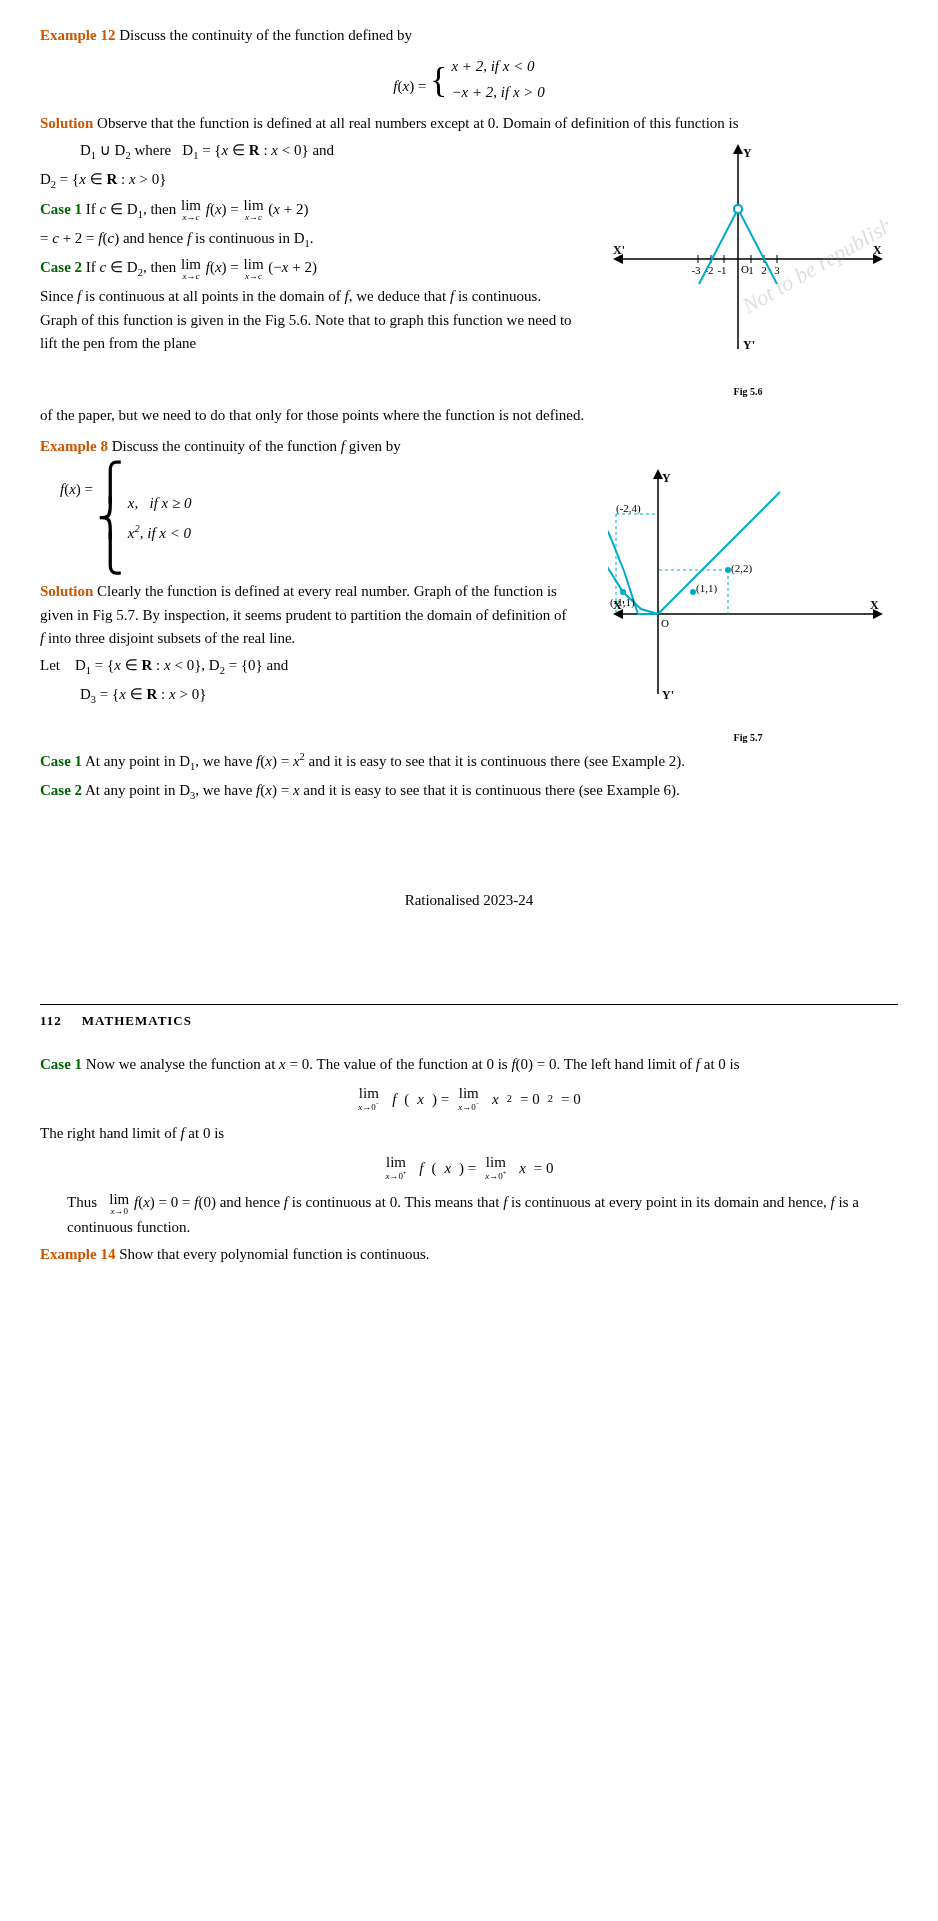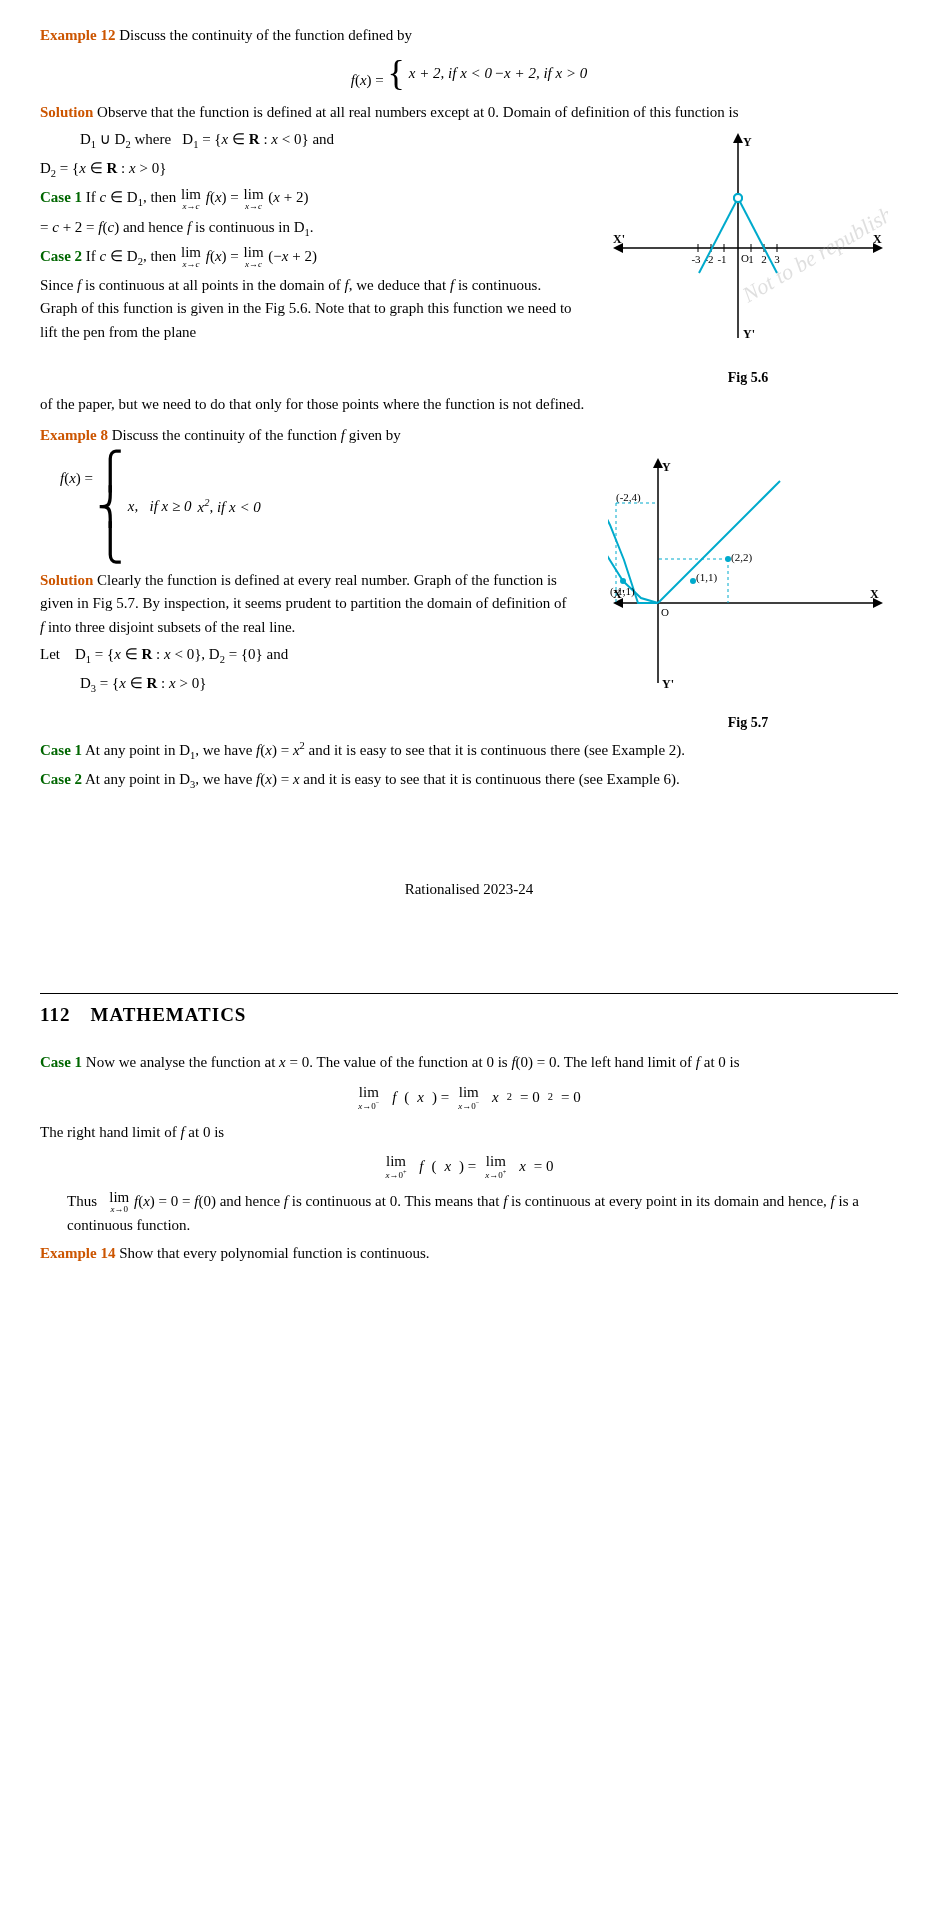--- a/index.html
+++ b/index.html
@@ -48,47 +48,47 @@
       align-items: center;
       gap: 4px;
     }
     .brace-left {
       font-size: 2.4em;
       line-height: 1;
       font-weight: 100;
     }
     .piecewise-cases {
       display: flex;
-      flex-direction: row;
+      flex-direction: column;
       gap: 2px;
       text-align: left;
     }
     
     
     .figure-container {
       text-align: center;
     }
     .fig-caption {
       font-weight: bold;
-      font-size: 14px;
-      margin-top: 12px;
+      font-size: 10px;
+      margin-top: 18px;
     }
     
     p { margin-bottom: 4px; }
     
     .indent { margin-left: 40px; }
     .indent2 { }
     
     .page-divider {
       border: none;
       border-top: 1px solid #000;
       margin: 12px 0 6px 0;
     }
     .page-header-text {
-      font-size: 19px;
+      font-size: 13px;
       font-weight: bold;
       letter-spacing: 1px;
       margin-bottom: 10px;
     }
     
     sub { font-size: 0.7em; }
     sup { font-size: 0.7em; }
     .lim-wrap {
       display: inline-flex;
       flex-direction: column;

